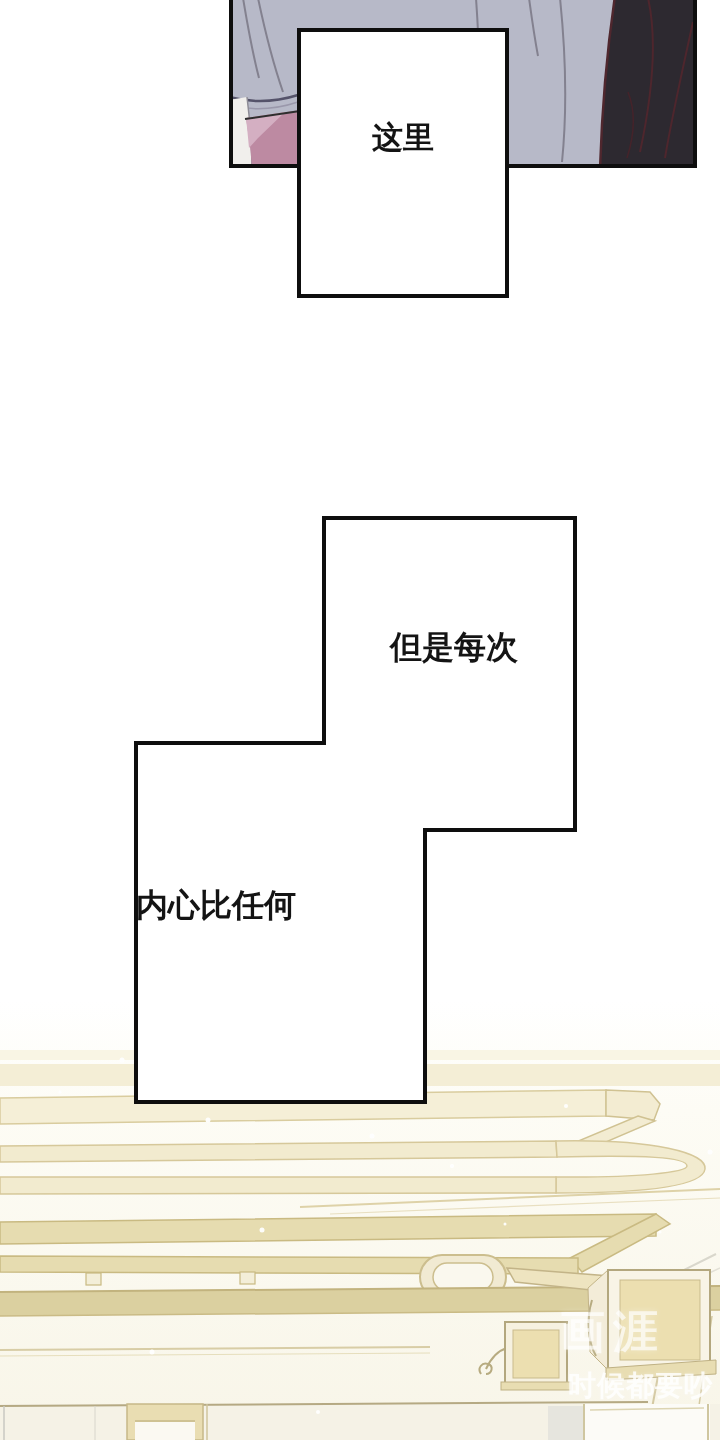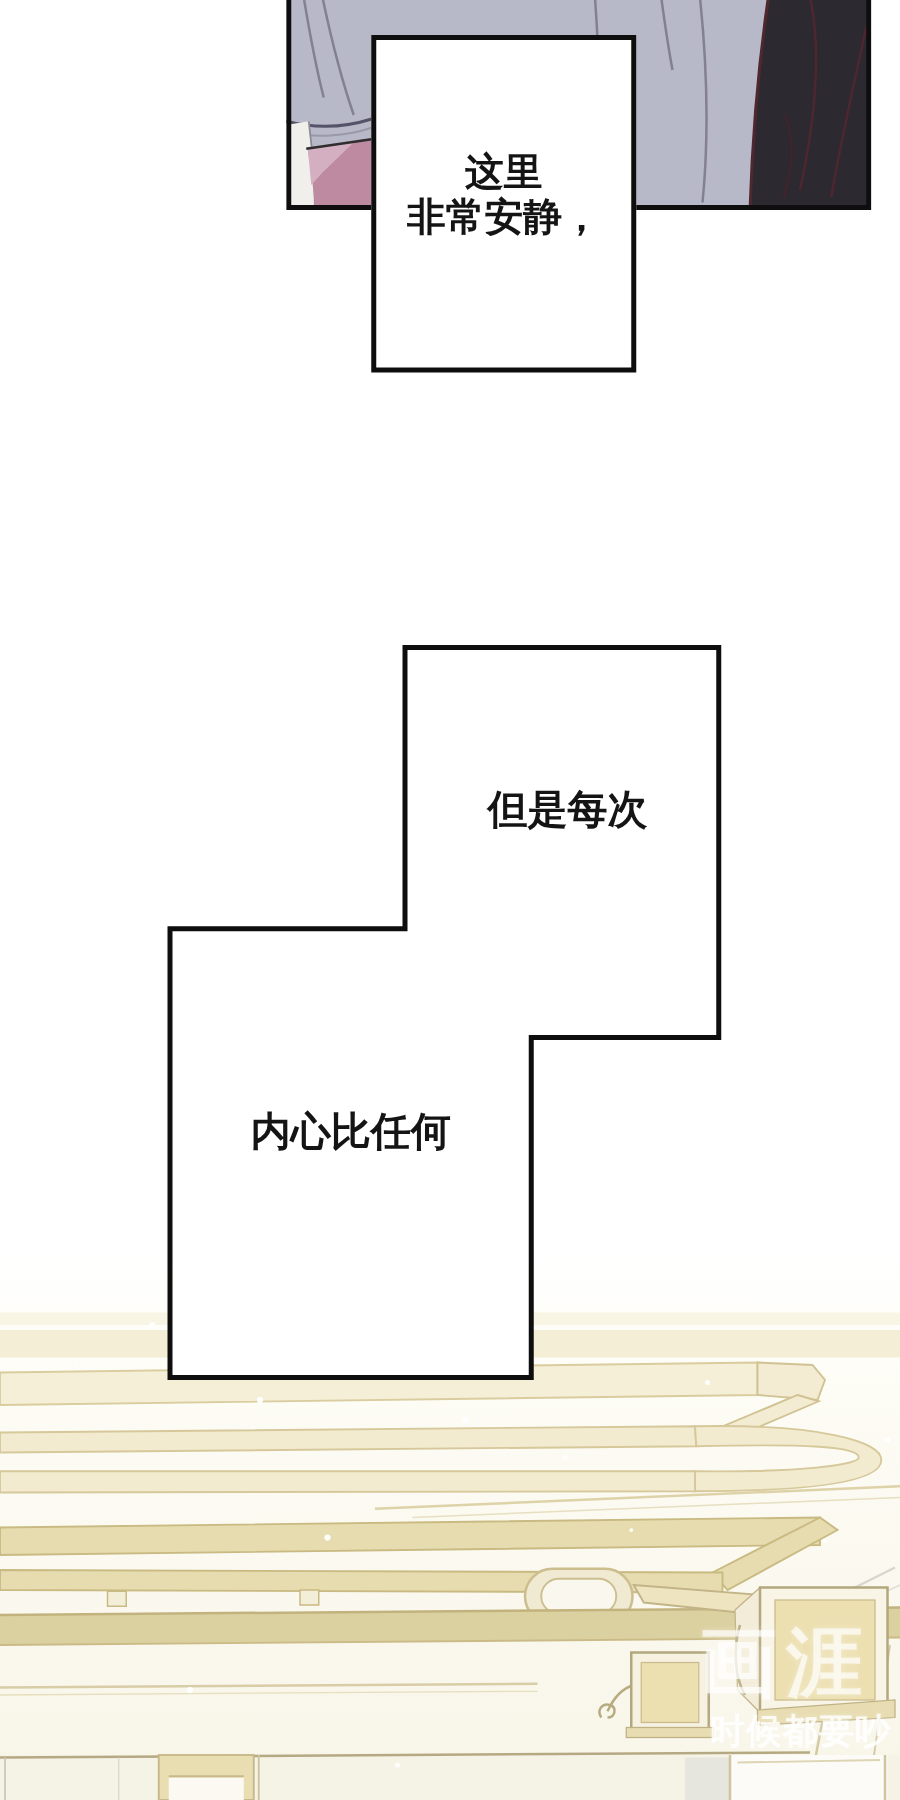--- a/index.html
+++ b/index.html
@@ -11,24 +11,24 @@
   .stepped-box{position:absolute;left:0;top:510px;z-index:2;}
   .caption-box-1{position:absolute;left:297px;top:28px;width:212px;height:270px;
         background:#ffffff;border:4px solid #0e0e0e;box-sizing:border-box;z-index:3;}
   .caption-box-1 .cap-text{position:absolute;left:0;right:0;top:88px;text-align:center;}
   .cap-text{font-weight:700;color:#141414;}
   .cap-line{display:block;white-space:nowrap;}
   .cap-1{font-size:31px;line-height:36px;}
   .cap-2{position:absolute;left:390px;top:627px;font-size:32px;line-height:40px;
         text-align:center;z-index:4;}
   .cap-3{position:absolute;left:136px;top:886px;width:289px;font-size:32px;line-height:38px;
-        text-align:center;z-index:4;}
+        z-index:4;}
   .watermark{position:absolute;left:560px;top:1300px;z-index:5;text-align:left;
         color:rgba(255,255,255,0.68);}
-  .watermark .logo{display:block;font-size:61px;line-height:64px;font-weight:700;
+  .watermark .logo{display:block;font-size:45px;line-height:64px;font-weight:700;
         letter-spacing:8px;text-shadow:0 0 6px rgba(255,255,255,0.35);}
   .watermark .subtitle{display:block;margin-top:8px;margin-left:8px;font-size:28px;
         line-height:28px;font-weight:700;letter-spacing:1px;color:rgba(255,255,255,0.82);
         text-shadow:0 0 4px rgba(255,255,255,0.3);}
 </style>
 </head>
 <body>
 
 <div class="page">
 
@@ -152,21 +152,20 @@
     </g>
   </svg>
 
   <svg class="stepped-box" width="720" height="600" viewBox="0 510 720 600">
     <polygon points="324,518 575,518 575,830 425,830 425,1102 136,1102 136,743 324,743" fill="#ffffff" stroke="#0e0e0e" stroke-width="4"></polygon>
   </svg>
 
   <div class="caption-box-1">
     <div class="cap-text cap-1">
       <span class="cap-line">这里</span>
-      <span class="cap-line">非常安静，</span>
     </div>
   </div>
 
   <div class="cap-text cap-2">
     <span class="cap-line">但是每次</span>
   </div>
 
   <div class="cap-text cap-3">
     <span class="cap-line">内心比任何</span>
   </div>

